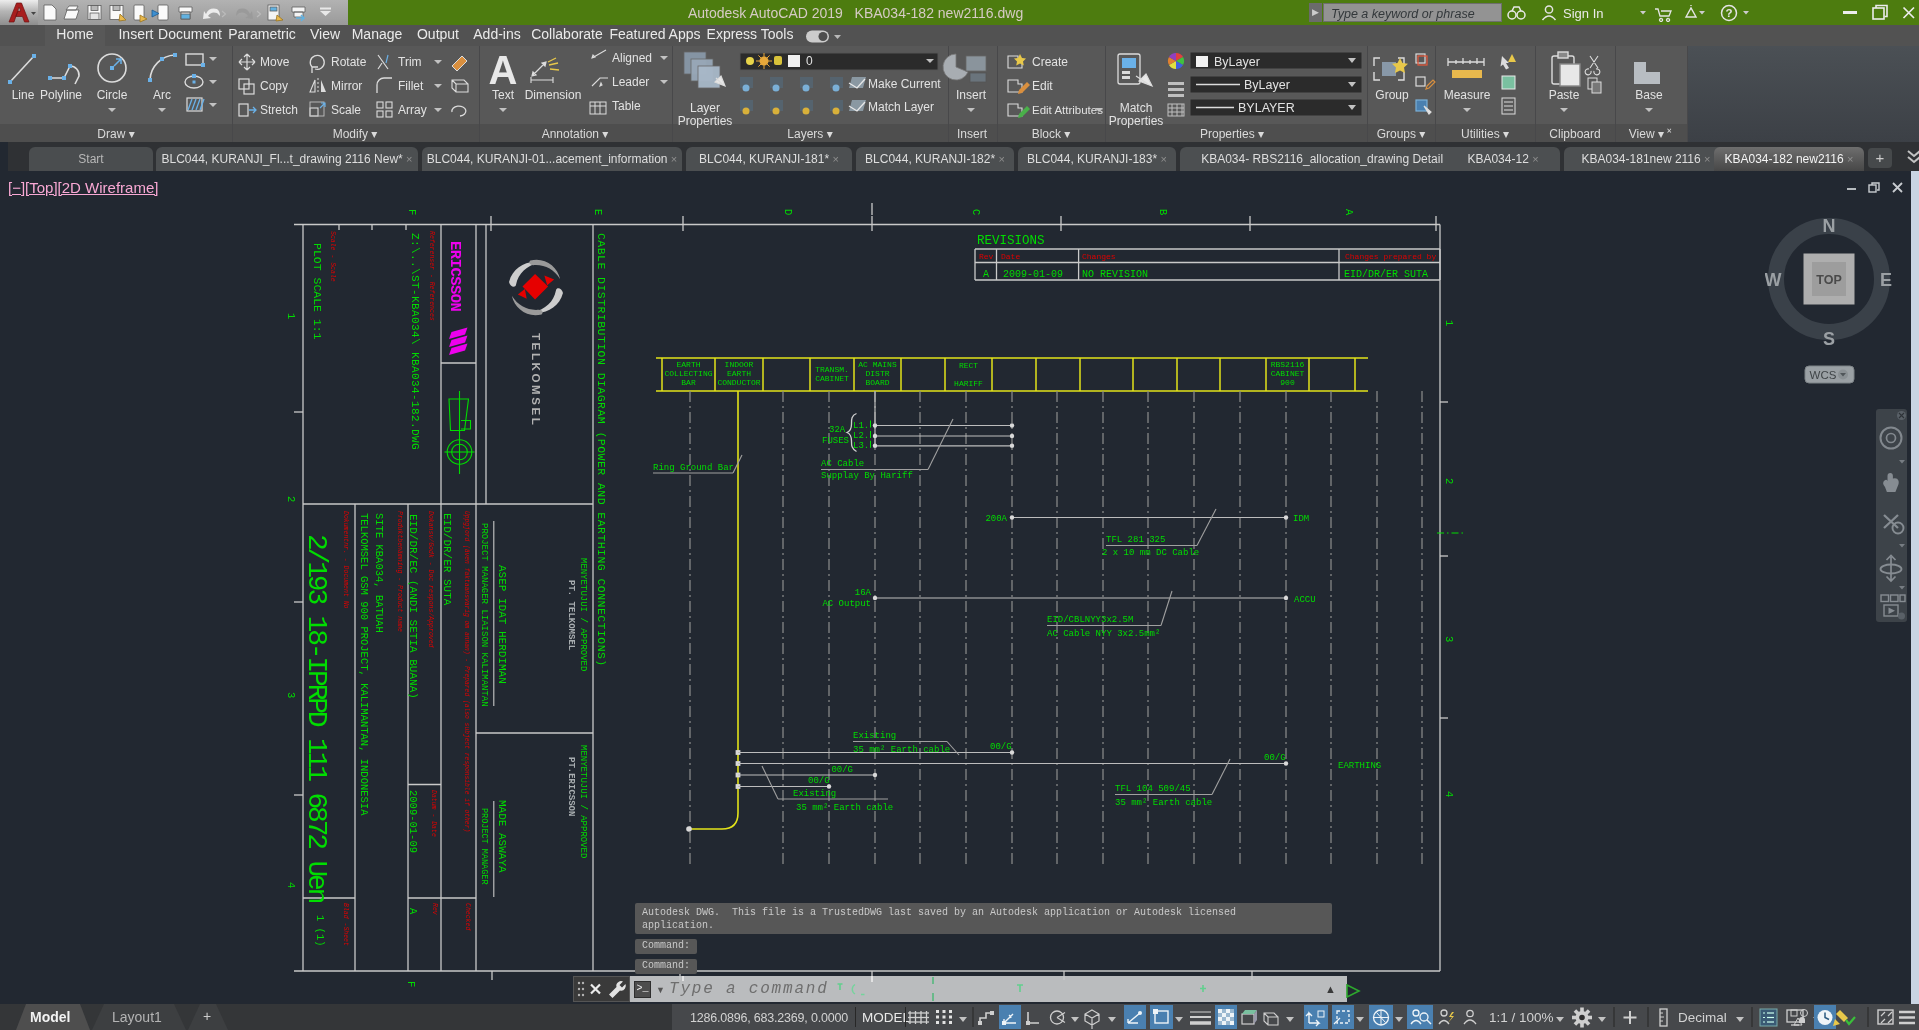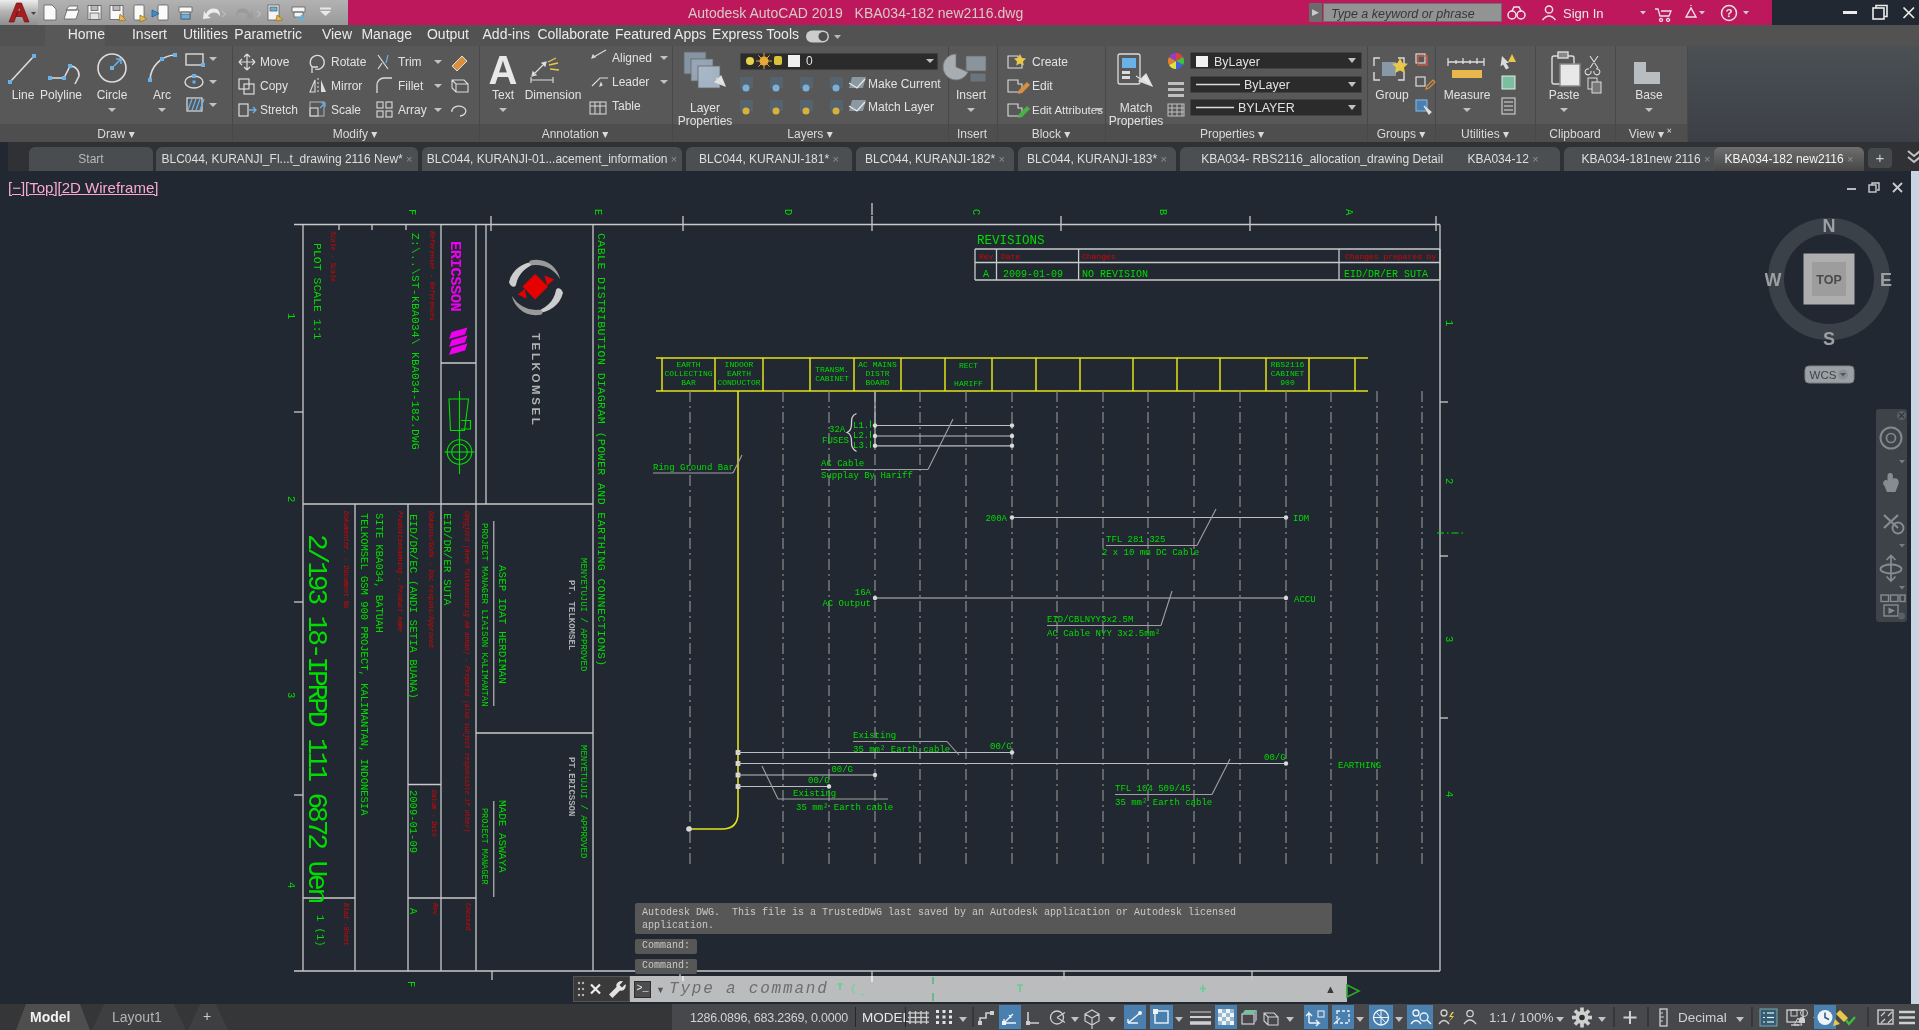--- a/index.html
+++ b/index.html
@@ -1,21 +1,21 @@
 <!DOCTYPE html>
 <html><head><meta charset="utf-8"><style>
 * { margin:0; padding:0; box-sizing:border-box; }
 html,body { width:1919px; height:1030px; overflow:hidden; background:#222831; font-family:"Liberation Sans",sans-serif; }
 #page { position:relative; width:1919px; height:1030px; }
-#titlebar { position:absolute; left:0; top:0; width:1772px; height:25px; background:#be185d; }
+#titlebar { position:absolute; left:0; top:0; width:1919px; height:25px; background:#4d7c0f; }
 #alogo { position:absolute; left:0; top:0; width:38px; height:25px; background:linear-gradient(#ededed,#b5b5b5 45%,#8e8e8e); }
 #qat { position:absolute; left:38px; top:0; width:310px; height:25px; background:linear-gradient(#b2b2b2,#9a9a9a); }
 #wintitle { position:absolute; left:688px; top:5px; color:#d6cbc5; font-size:14px; }
 #ribtabs { position:absolute; left:0; top:25px; width:1919px; height:21px; background:#525252; }
-.rtab { position:absolute; top:0; height:21px; color:#eaeaea; font-size:14px; padding-top:1px; text-align:right; }
+.rtab { position:absolute; top:0; height:21px; color:#eaeaea; font-size:14px; padding-top:1px; text-align:center; }
 .rtab.active { background:#585858; }
 #ribbon { position:absolute; left:0; top:46px; width:1919px; height:96px; background:#585858; }
 .rsep { position:absolute; top:0; width:1px; height:96px; background:#48484a; }
 .plabel { position:absolute; top:81px; height:15px; font-size:12px; color:#dadada; text-align:center; }
 #filetabs { position:absolute; left:8px; top:142px; width:1919px; height:29px; background:#2f3134; }
 .ftab { position:absolute; top:5px; height:24px; padding-top:5px; text-align:center; font-size:12px; overflow:hidden; white-space:nowrap; border-top-left-radius:6px; border-top-right-radius:6px; }
 .ftab .x { color:#8f8f8f; font-size:11px; }
 #vplabel { position:absolute; left:8px; top:179px; color:#f9a8d4; font-size:15px;text-decoration:underline; }
 #scrollbar { position:absolute; left:1911px; top:171px; width:8px; height:833px; background:#c9d4e2; }
 .graybox { position:absolute; background:#575757; color:#c9c9c9; font-family:"Liberation Mono",monospace; font-size:10px; border-radius:2px; }
@@ -348,21 +348,21 @@
         <rect x="1" y="4" width="11" height="11" fill="none" stroke="#ececec" stroke-width="1.6"></rect>
         <path d="M4 4 v-2.5 h11 v11 h-2.5" fill="none" stroke="#ececec" stroke-width="1.6"></path>
       </svg>
 <svg style="position:absolute;left:1902px;top:6px" width="14" height="14">
         <path d="M1.5 1.5 L12 12 M12 1.5 L1.5 12" stroke="#ececec" stroke-width="1.7"></path>
       </svg>
 </div>
 <div id="ribtabs">
 <div class="rtab active" style="left:45px;width:60px">Home</div>
 <div class="rtab" style="left:105px;width:62px">Insert</div>
-<div class="rtab" style="left:152px;width:76px">Utilities</div>
+<div class="rtab" style="left:152px;width:76px">Document</div>
 <div class="rtab" style="left:222px;width:80px">Parametric</div>
 <div class="rtab" style="left:298px;width:54px">View</div>
 <div class="rtab" style="left:342px;width:70px">Manage</div>
 <div class="rtab" style="left:407px;width:62px">Output</div>
 <div class="rtab" style="left:464px;width:66px">Add-ins</div>
 <div class="rtab" style="left:525px;width:84px">Collaborate</div>
 <div class="rtab" style="left:604px;width:102px">Featured Apps</div>
 <div class="rtab" style="left:701px;width:98px">Express Tools</div>
 <svg style="position:absolute;left:806px;top:5px" width="38" height="13" viewBox="0 0 38 13">
 <rect x="0" y="0.5" width="23" height="12" rx="6" fill="#cccccc"></rect>

